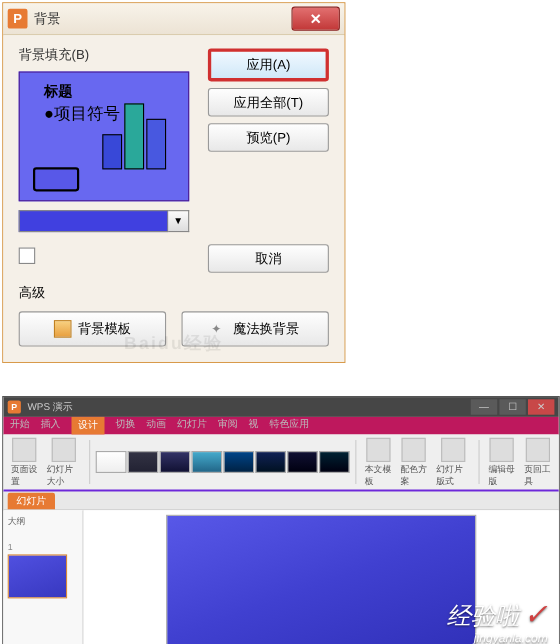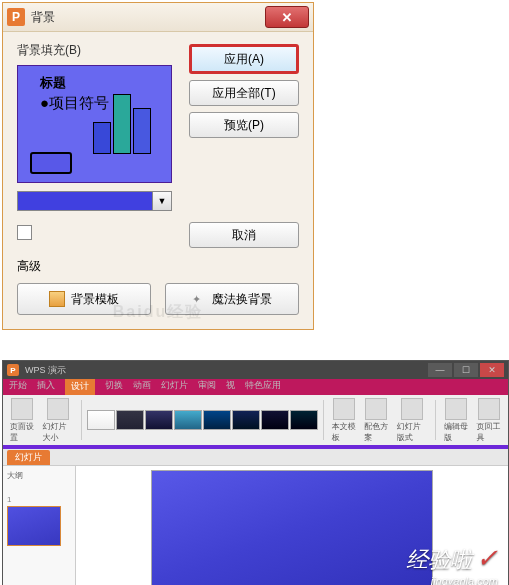--- a/index.html
+++ b/index.html
@@ -42,21 +42,21 @@
 
 
 .app-window{width:505px;height:230px;margin:30px 2px 0;border:1px solid #555;position:relative;background:#f5f5f5;overflow:hidden}
 .app-titlebar{height:18px;background:#464646;display:flex;align-items:center;padding:0 4px;color:#ccc;font-size:9px}
 .app-titlebar .app-icon{width:12px;height:12px;font-size:8px}
 .wctrls{margin-left:auto;display:flex;gap:2px}
 .wctrl{width:24px;height:14px;background:#5a5a5a;color:#ccc;font-size:9px;display:flex;align-items:center;justify-content:center}
 .wctrl.close{background:#c84848}
 .menubar{height:16px;background:#be185d;display:flex;padding:0 6px;gap:10px;color:#bbb;font-size:9px}
 .menubar span.active{background:#e77a33;color:#fff;padding:1px 6px}
-.ribbon{height:46px;background:#efefef;border-bottom:4px solid #6d28d9;display:flex;align-items:center;padding:2px 4px;gap:2px}
+.ribbon{height:46px;background:#efefef;border-bottom:2px solid #6d28d9;display:flex;align-items:center;padding:2px 4px;gap:2px}
 .rib-btn{display:flex;flex-direction:column;align-items:center;font-size:8px;color:#555;padding:0 3px}
 .rib-icon{width:20px;height:20px;background:#ddd;border:1px solid #bbb;margin-bottom:1px}
 .thumb-strip{display:flex;gap:1px;align-items:center}
 .thumb{width:26px;height:18px;border:1px solid #aaa}
 .t1{background:linear-gradient(#fff,#eee)}
 .t2{background:linear-gradient(#334,#223)}
 .t3{background:linear-gradient(#336,#113)}
 .t4{background:linear-gradient(#4ac,#268)}
 .t5{background:linear-gradient(#048,#024)}
 .t6{background:linear-gradient(#125,#012)}

